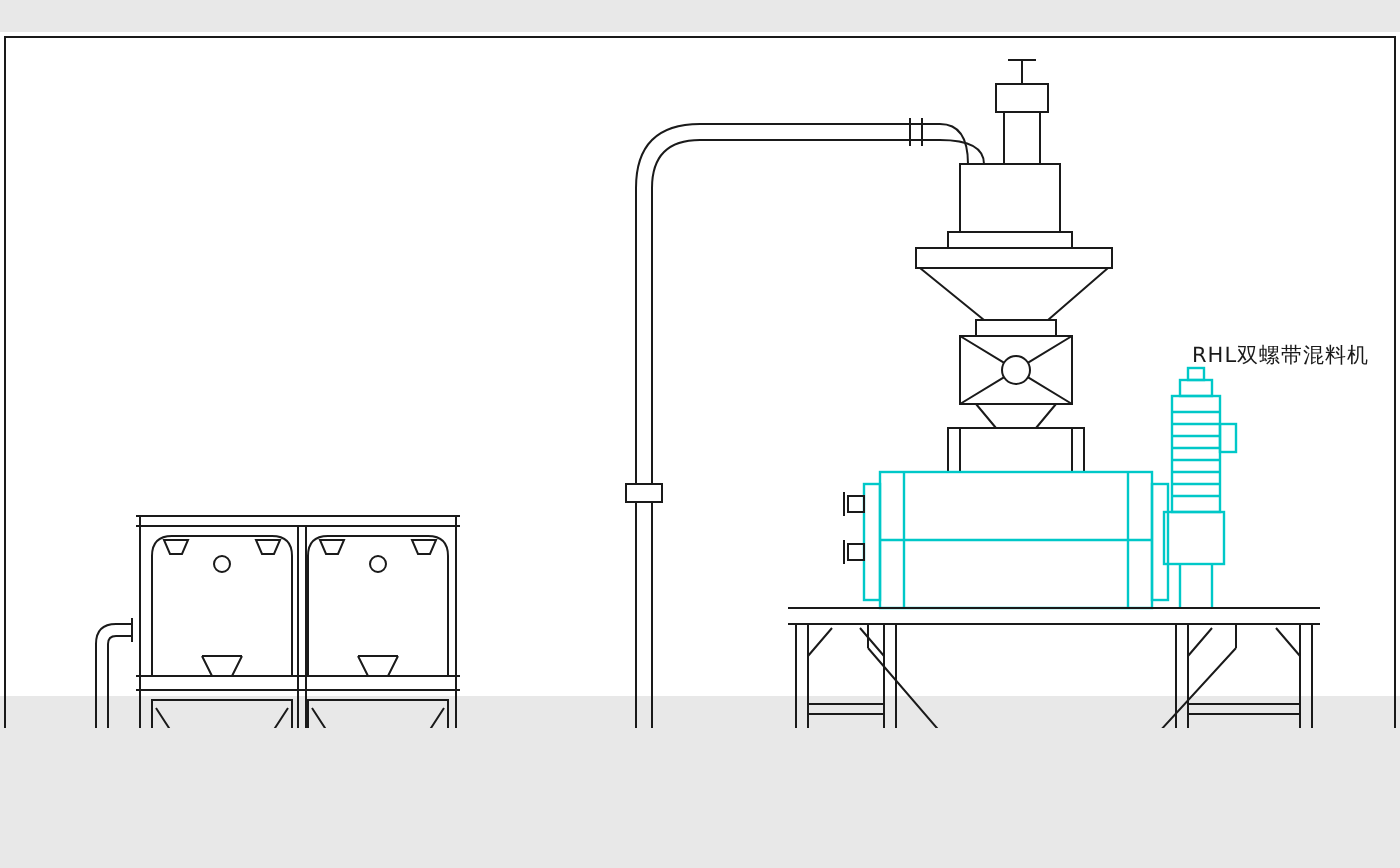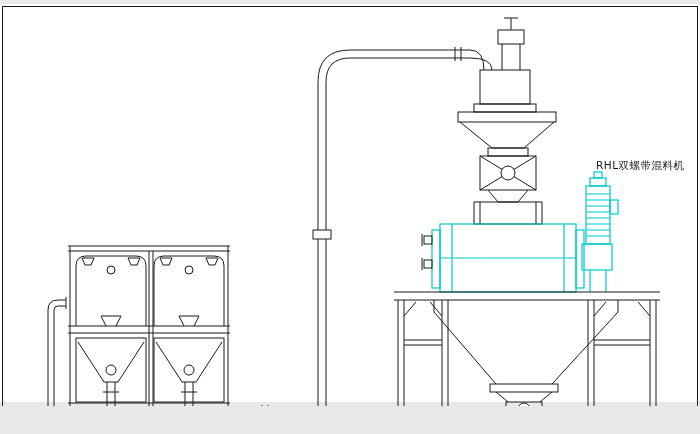--- a/index.html
+++ b/index.html
@@ -1,19 +1,19 @@
 <!DOCTYPE html>
 <html style="--line: #1a1a1a; --accent: #00c8c8; --background: #ffffff;"><head>
 <meta charset="utf-8">
 <style>
   html,body { margin:0; padding:0; background:#e8e8e8; }
   .stage {
     position:relative;
-    width:700px; height:398px;
-    margin:4px auto;
+    width:700px; height:332px;
+    margin:16px auto;
     background: var(--background, #ffffff);
     font-family: "DejaVu Sans", sans-serif;
   }
   svg { position:absolute; left:0; top:0; display:block; }
   .ln  { stroke: var(--line, #1a1a1a); stroke-width:1; fill:none; }
   .lnf { stroke: var(--line, #1a1a1a); stroke-width:1; fill: var(--background,#fff); }
   .cy  { stroke: var(--accent, #00c8c8); stroke-width:1.2; fill:none; }
   text.lbl {
     font-family: "DejaVu Sans", sans-serif;
     font-size: 10.5px;

